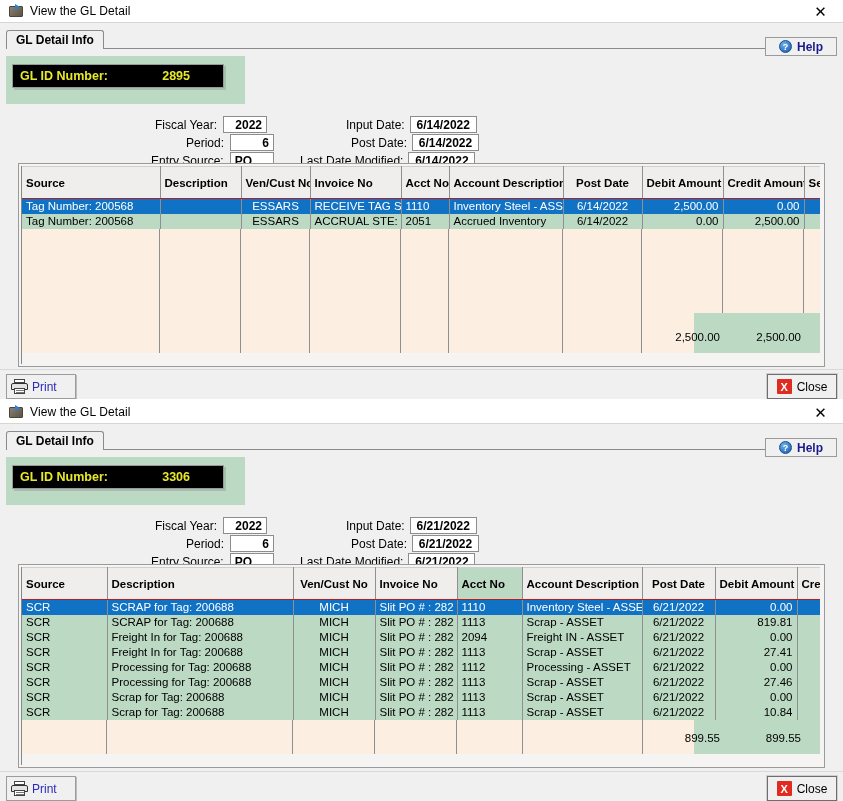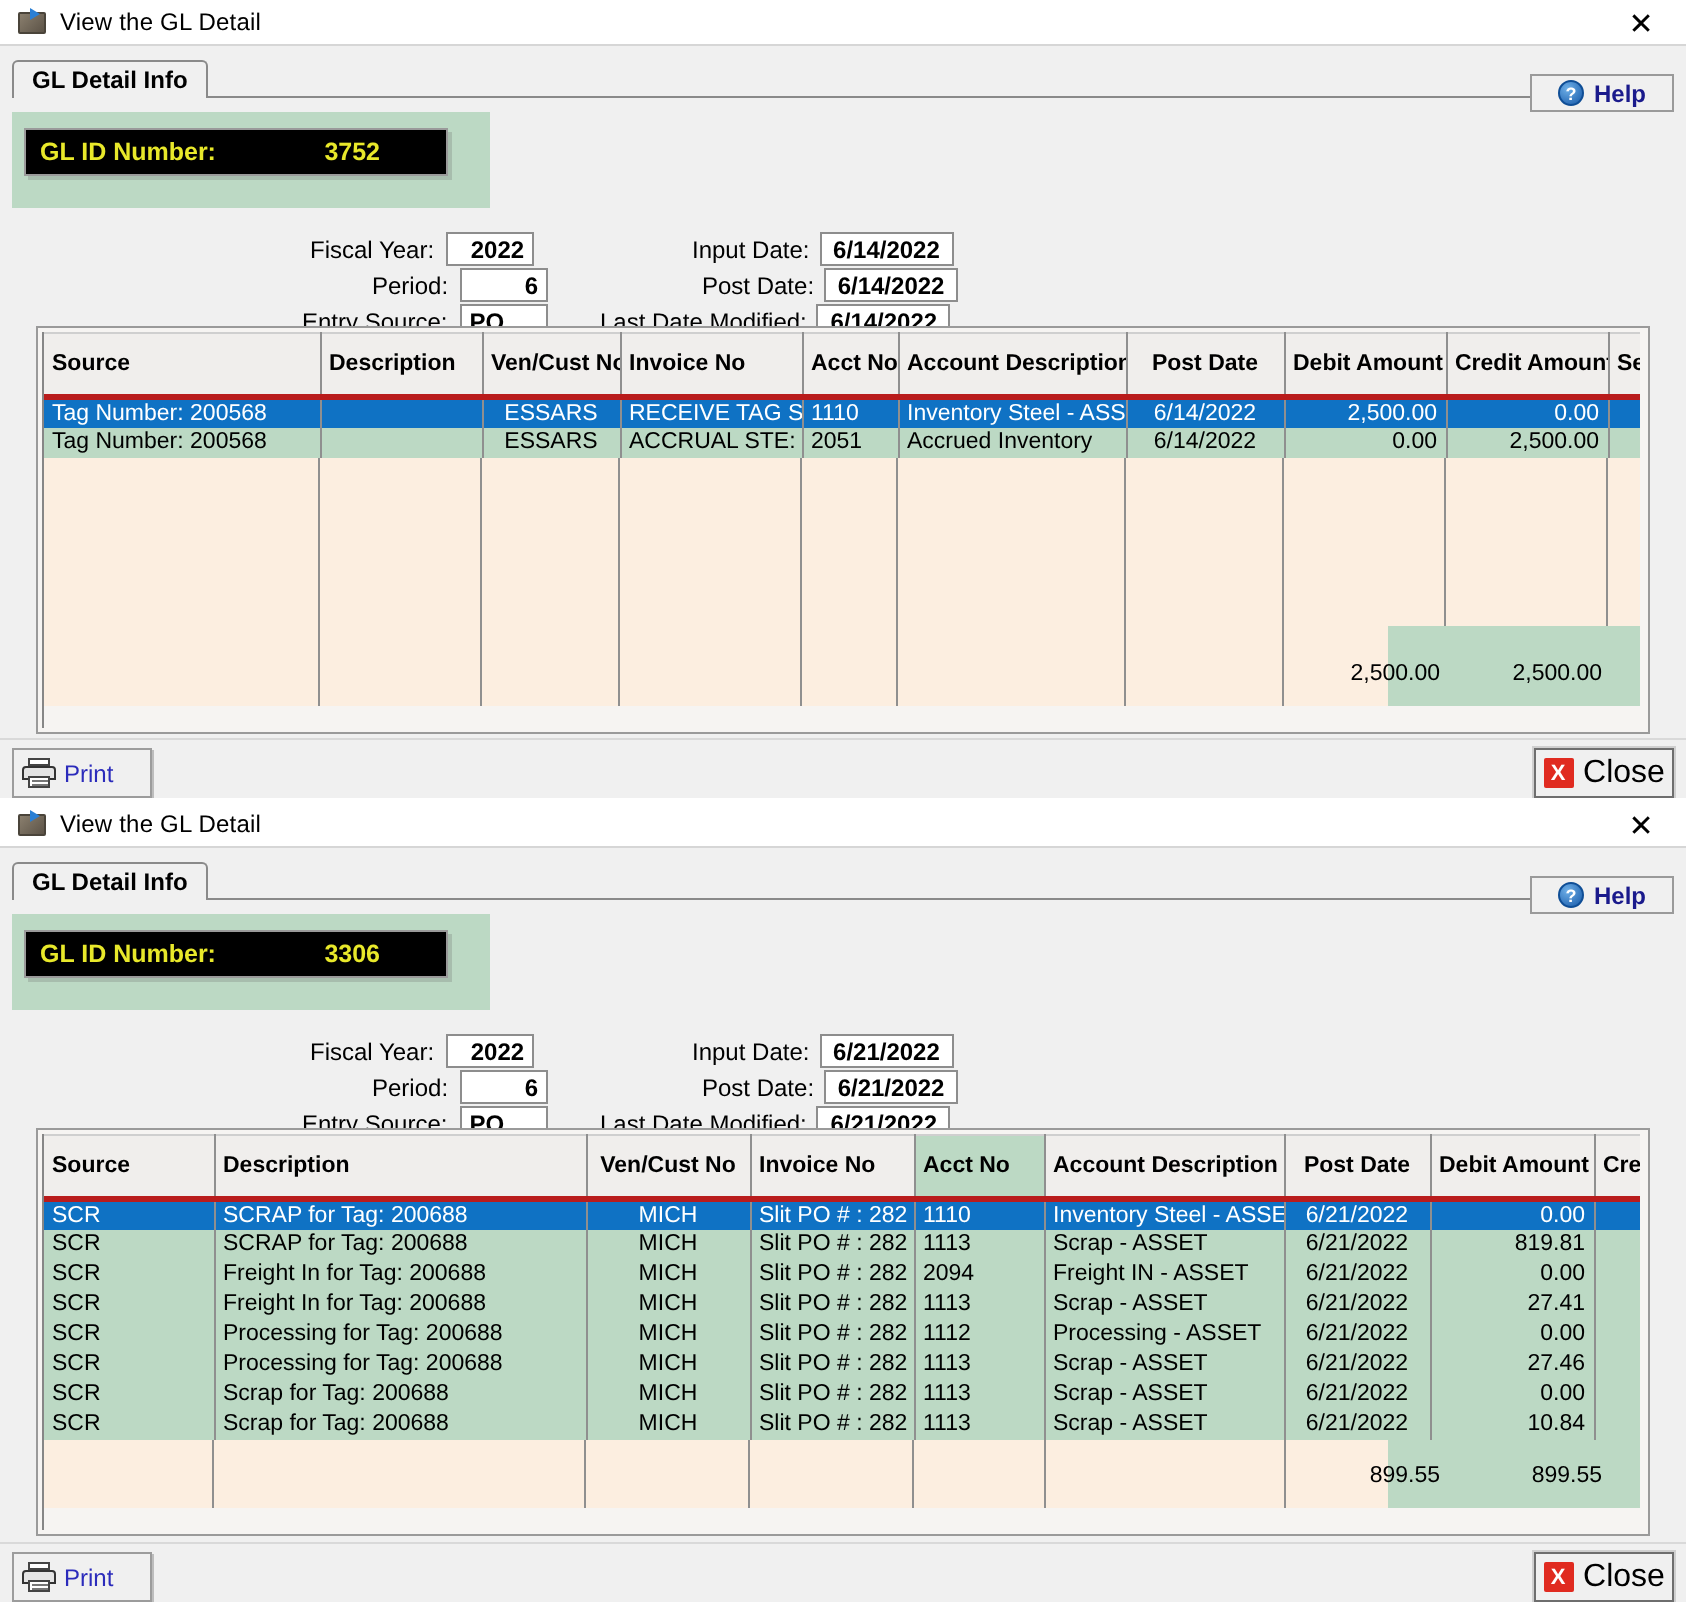--- a/index.html
+++ b/index.html
@@ -186,21 +186,21 @@
   }
   table.grid {
     border-collapse: collapse;
     table-layout: fixed;
     font-size: 11.5px;
     color: #000;
   }
   table.grid th {
     background: #f0eeec;
     border-right: 1px solid #8f8f8f;
-    border-bottom: 3px solid #b91c1c;
+    border-bottom: 1px solid #b91c1c;
     border-top: 1px solid #cfcfcf;
     font-weight: bold;
     font-size: 11.5px;
     text-align: left;
     padding: 1px 4px;
     height: 32px;
     white-space: nowrap;
     overflow: hidden;
     box-sizing: border-box;
   }
@@ -312,21 +312,21 @@
   }
   .xbox {
     width: 15px; height: 15px;
     background: #e02b20;
     color: #fff;
     font-size: 11px; font-weight: bold;
     display: flex; align-items: center; justify-content: center;
     margin-right: 5px;
     border-radius: 1px;
   }
-  .close-label { font-size: 16px; color: #000; }
+  .close-label { font-size: 12px; color: #000; }
 
   
   .btn-help {
     position: absolute;
     right: 6px; top: 7px;
     width: 72px; height: 19px;
     background: #f0f0f0;
     border: 1px solid #9a9a9a;
     display: flex; align-items: center; justify-content: center;
     box-sizing: border-box;
@@ -372,21 +372,21 @@
     </div>
 
     <div class="btn-help">
       <span class="help-icon">?</span>
       <span class="help-label">Help</span>
     </div>
 
     <div class="greenpanel">
       <div class="glid">
         <span class="lbl">GL ID Number:</span>
-        <span class="val">3752</span>
+        <span class="val">2895</span>
       </div>
     </div>
 
     <div class="fields">
       <div class="fieldrow" style="left:155px; top:-2px;">
         <span class="fld-label">Fiscal Year:</span>
         <span class="fld-box right" style="width:44px; margin-left:6px;">2022</span>
       </div>
       <div class="fieldrow" style="left:186px; top:16px;">
         <span class="fld-label">Period:</span>

